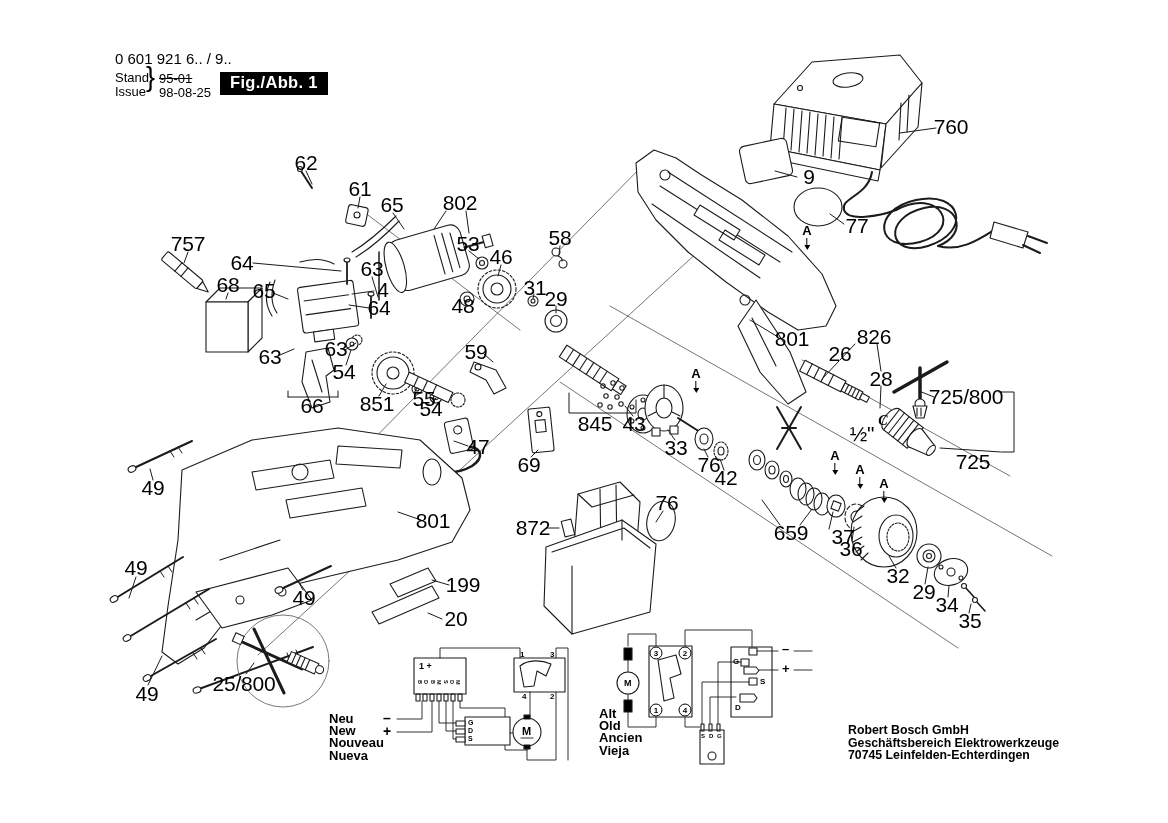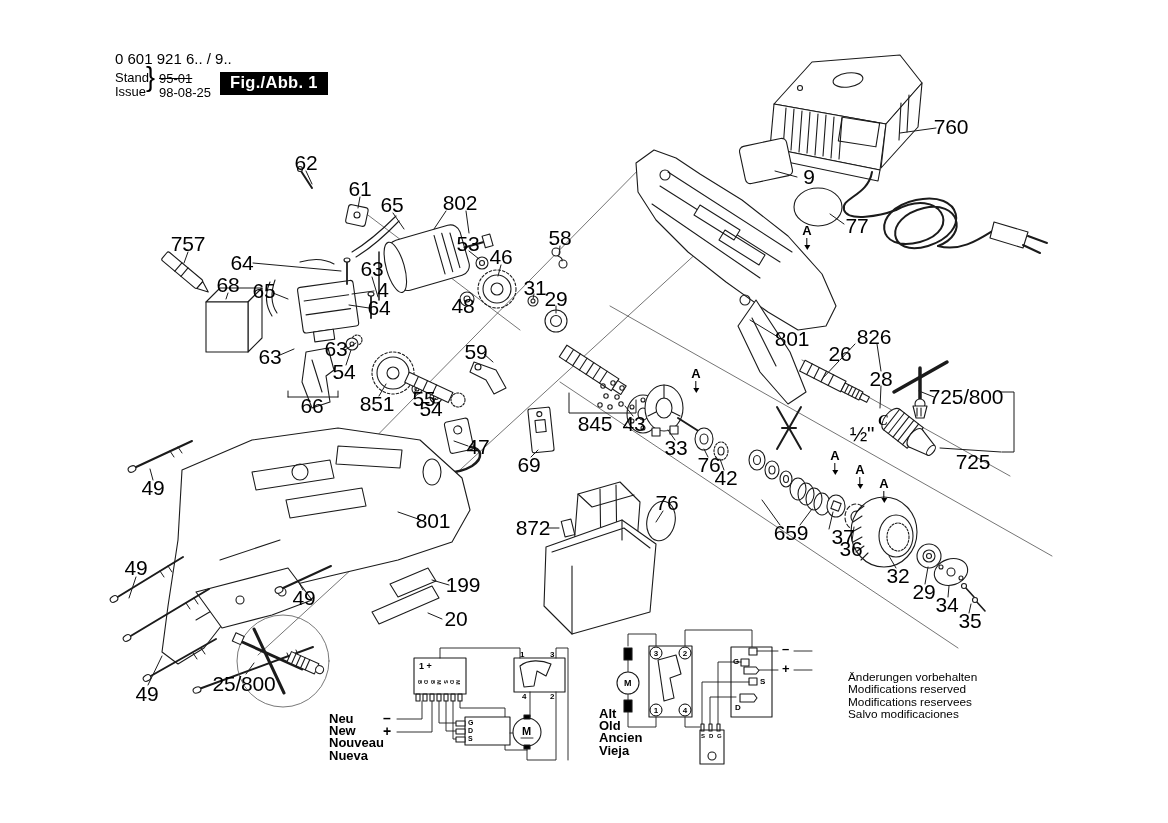--- a/index.html
+++ b/index.html
@@ -483,25 +483,24 @@
 </svg>
 
 <span class="txt pn" style="left:115px;top:50px;">0 601 921 6.. / 9..</span>
 <span class="txt si" style="left:115px;top:70px;">Stand</span>
 <span class="txt si" style="left:115px;top:84px;">Issue</span>
 <span class="txt brace" style="left:146px;top:62px;">}</span>
 <span class="txt si struck" style="left:159px;top:71px;">95-01</span>
 <span class="txt si" style="left:159px;top:85px;">98-08-25</span>
 <div class="txt figbox" style="left:220px;top:72px;">Fig./Abb. 1</div>
 
-<div class="txt notice" style="left:848px;top:671px;">
-  <div>Änderungen vorbehalten</div>
-  <div>Modifications reserved</div>
-  <div>Modifications reservees</div>
-  <div>Salvo modificaciones</div>
+<div class="txt company" style="left:848px;top:724px;">
+  <div>Robert Bosch GmbH</div>
+  <div>Geschäftsbereich Elektrowerkzeuge</div>
+  <div>70745 Leinfelden-Echterdingen</div>
 </div>
 
 <div class="txt legend" style="left:329px;top:713px;">
   <div>Neu</div>
   <div>New</div>
   <div>Nouveau</div>
   <div>Nueva</div>
 </div>
 <span class="txt sign" style="left:383px;top:710px;">–</span>
 <span class="txt sign" style="left:383px;top:723px;">+</span>

